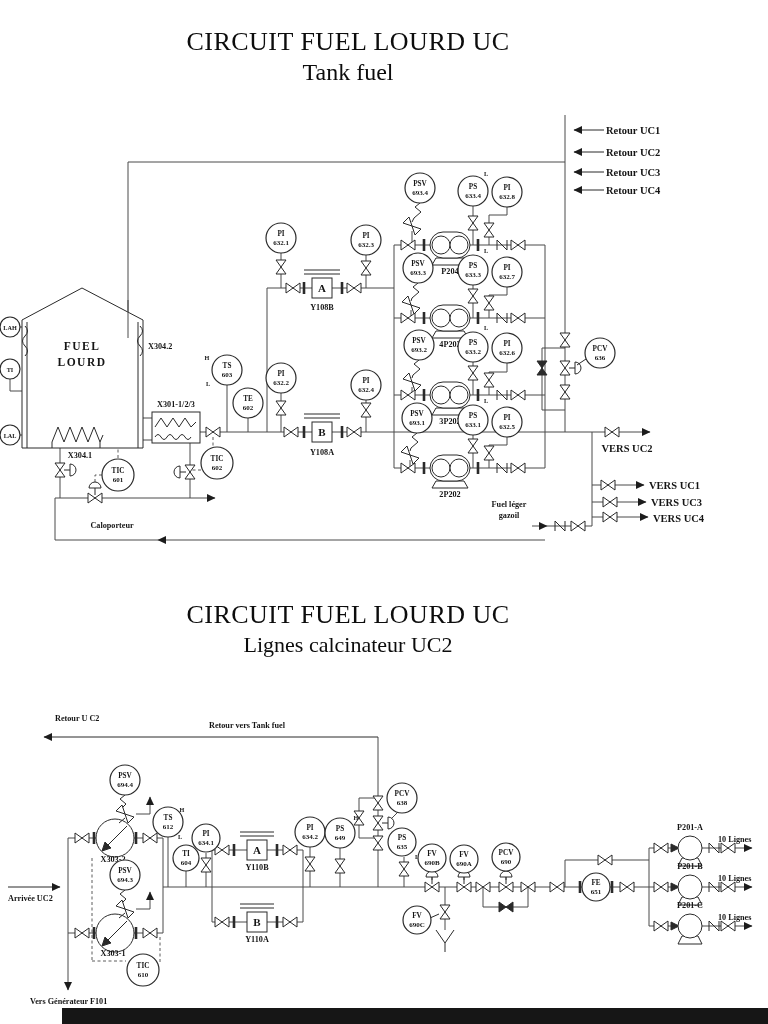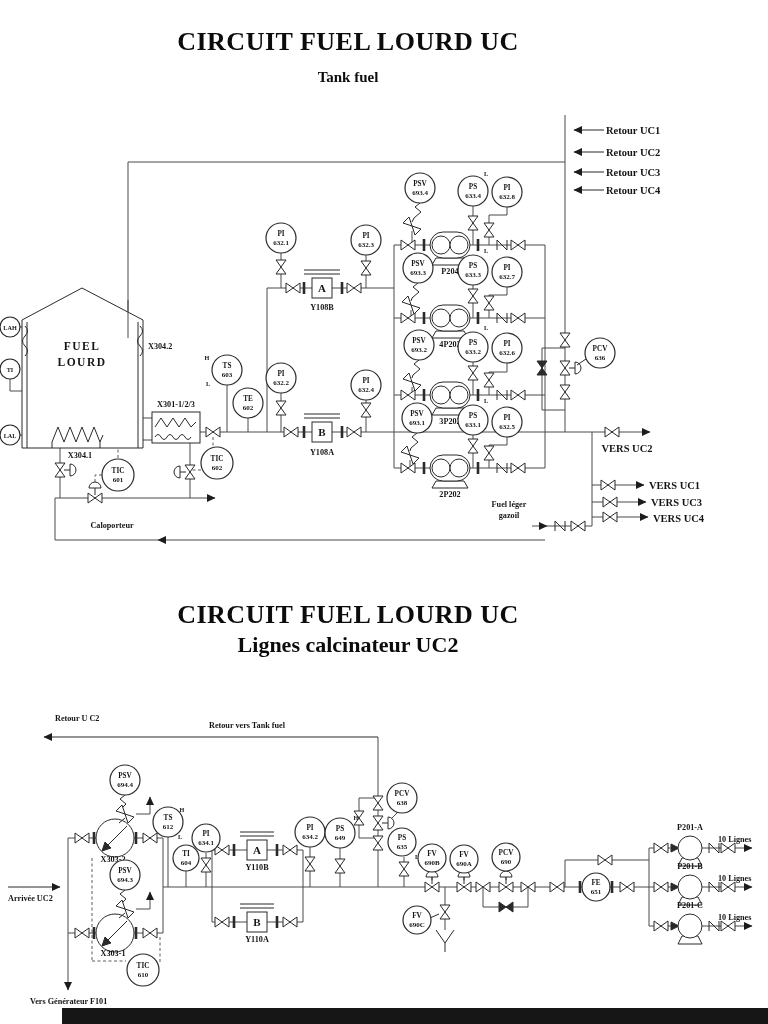--- a/index.html
+++ b/index.html
@@ -1,19 +1,19 @@
 <!DOCTYPE html>
 <html><head>
 <meta charset="utf-8">
 <style>
   html,body{margin:0;padding:0;background:#e8e8e8}
   .page{position:relative;width:768px;height:1024px;background:#ffffff;overflow:hidden;font-family:"Liberation Serif",serif}
-  .ttl{position:absolute;left:0;width:696px;text-align:center;font-weight:bold;color:#0c0c0c}
+  .ttl{position:absolute;left:0;width:696px;text-align:center;font-weight:normal;color:#0c0c0c}
   .t1{top:27px;font-size:26px;letter-spacing:.5px}
-  .s1{top:69px;font-size:15px}
+  .s1{top:59px;font-size:24px}
   .t2{top:600px;font-size:26px;letter-spacing:.5px}
   .s2{top:632px;font-size:22px}
   svg{position:absolute;left:0}
   .d1{top:100px}
   .d2{top:690px}
   .footer{position:absolute;left:62px;top:1008px;width:706px;height:16px;background:#161616}
   
   .p{fill:none;stroke:#4a4a4a;stroke-width:1}
   .p2{fill:none;stroke:#2a2a2a;stroke-width:1}
   .pd{fill:none;stroke:#4a4a4a;stroke-width:.9;stroke-dasharray:3 2.5}

